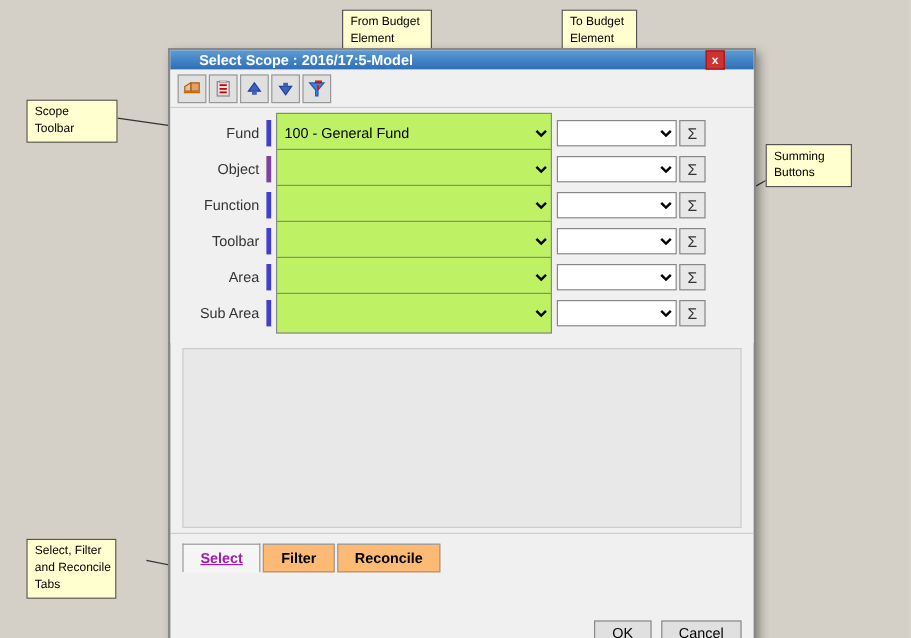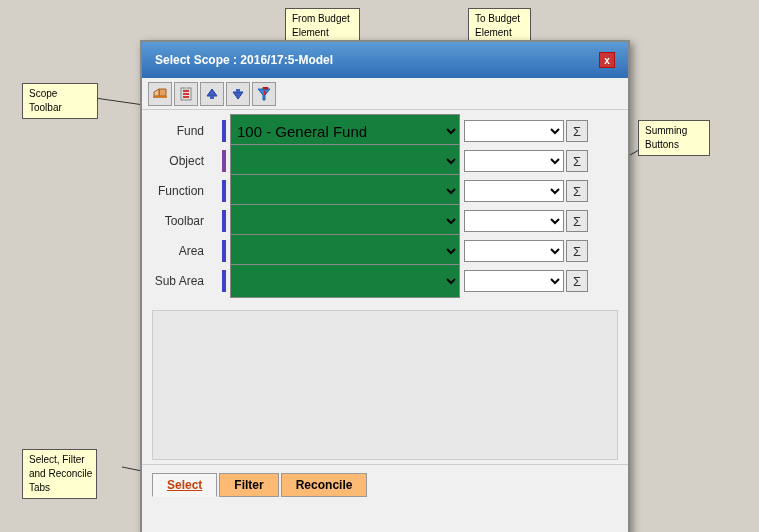--- a/index.html
+++ b/index.html
@@ -22,25 +22,25 @@
       background: #f0f0f0;
       border: 2px solid #888;
       box-shadow: 3px 3px 8px rgba(0,0,0,0.4);
     }
 
     .dialog-titlebar {
       background: linear-gradient(to bottom, #5b9bd5, #2f6db5);
       color: white;
       font-size: 12px;
       font-weight: bold;
-      padding: 4px 13px;
+      padding: 4px 24px;
       display: flex;
       align-items: center;
       justify-content: space-between;
-      height: 36px;
+      height: 16px;
     }
 
     .close-btn {
       background: #cc3333;
       color: white;
       border: 1px solid #aa1111;
       width: 16px;
       height: 16px;
       font-size: 10px;
       cursor: pointer;
@@ -82,38 +82,38 @@
     .form-row {
       display: flex;
       align-items: center;
       margin-bottom: 4px;
       height: 26px;
     }
 
     .form-label {
       width: 70px;
       text-align: right;
-      padding-right: 18px;
+      padding-right: 6px;
       font-size: 12px;
       color: #333;
     }
 
     .left-bar {
       width: 4px;
       height: 22px;
       background: #4040cc;
       margin-right: 4px;
     }
     .left-bar.purple { background: #8040a0; }
 
     .form-select {
       height: 34px;
       border: 1px solid #888;
-      background: #15803d;
-      font-size: 15px;
+      background: #bef264;
+      font-size: 12px;
       flex: 1;
       max-width: 230px;
       padding: 0 2px;
     }
 
     .form-select-small {
       height: 22px;
       border: 1px solid #888;
       background: white;
       font-size: 11px;
@@ -157,21 +157,21 @@
       border: 1px solid #999;
       background: #fdba74;
       cursor: pointer;
       font-size: 12px;
       font-weight: bold;
     }
 
     .tab.active {
       background: #f5f5f5;
       border-bottom: 1px solid #f5f5f5;
-      color: #c2410c;
+      color: #a21caf;
       text-decoration: underline;
     }
 
     
     .btn-area {
       padding: 4px 10px 8px 10px;
       display: flex;
       justify-content: flex-end;
       gap: 8px;
     }

